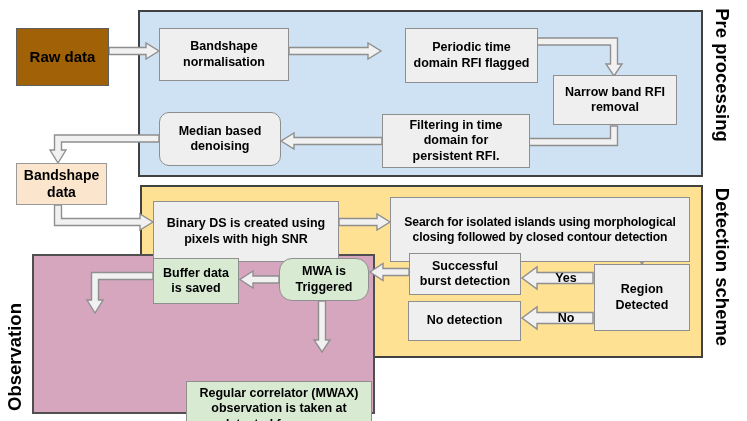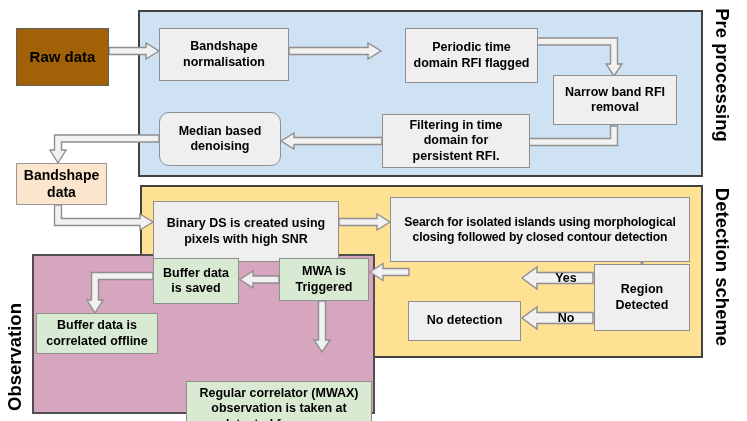--- a/index.html
+++ b/index.html
@@ -75,34 +75,34 @@
 
   <div class="node peach" style="left:16px;top:163px;width:91px;height:42px;">Bandshape
 data</div>
 
   <div class="node" style="left:153px;top:201px;width:186px;height:61px;">Binary DS is created using
 pixels with high SNR</div>
 
   <div class="node wide" style="left:390px;top:197px;width:300px;height:65px;">Search for isolated islands using morphological
 closing followed by closed contour detection</div>
 
+  <div class="node" style="left:409px;top:253px;width:112px;height:42px;">Successful
+burst detection</div>
 
   <div class="node" style="left:408px;top:301px;width:113px;height:40px;">No detection</div>
 
   <div class="node" style="left:594px;top:264px;width:96px;height:67px;">Region
 Detected</div>
 
-  <div class="node green" style="left:279px;top:258px;width:90px;height:43px;">MWA is
+  <div class="node green" style="left:279px;top:258px;width:90px;height:43px;border-radius:13px;">MWA is
 Triggered</div>
 
   <div class="node green" style="left:153px;top:258px;width:86px;height:46px;">Buffer data
 is saved</div>
 
-  <div class="node green" style="left:36px;top:313px;width:122px;height:41px;">Buffer data is
-correlated offline</div>
 
   <div class="node green" style="left:186px;top:352px;width:186px;height:56px;margin-top:29px;">Regular correlator (MWAX)
 observation is taken at
 detected frequency</div>
 
   <span class="edge-label" style="left:566px;top:278px;">Yes</span>
   <span class="edge-label" style="left:566px;top:318px;">No</span>
 
   <div class="vlabel" id="label-pre">Pre processing</div>
   <div class="vlabel" id="label-det">Detection scheme</div>

